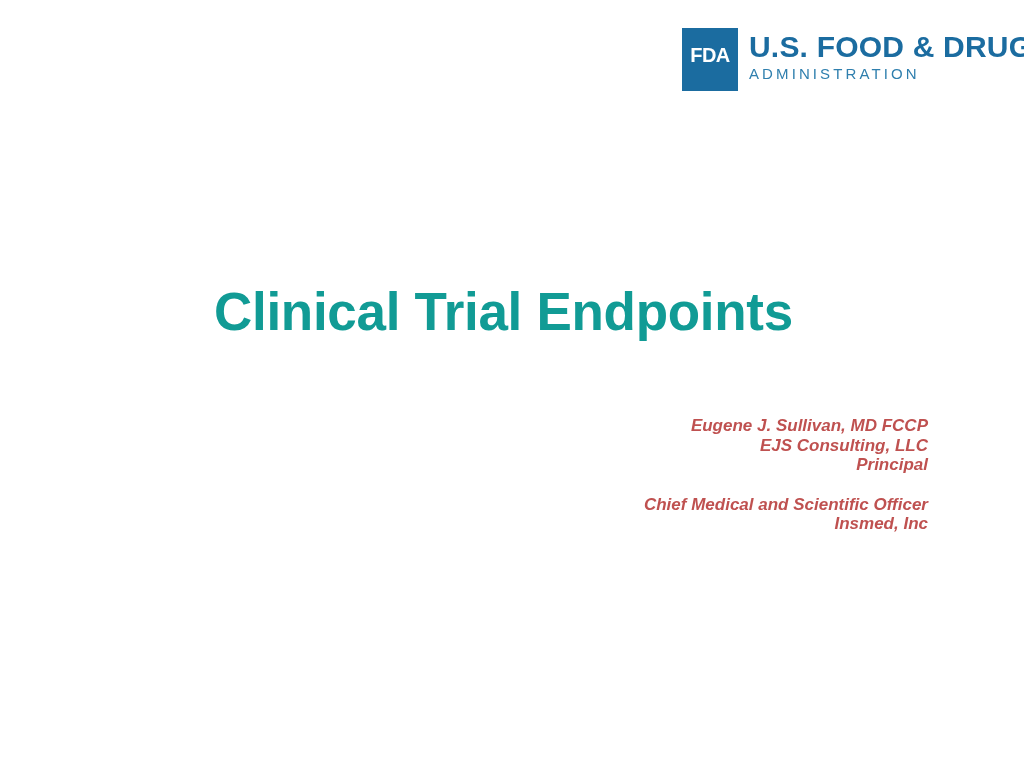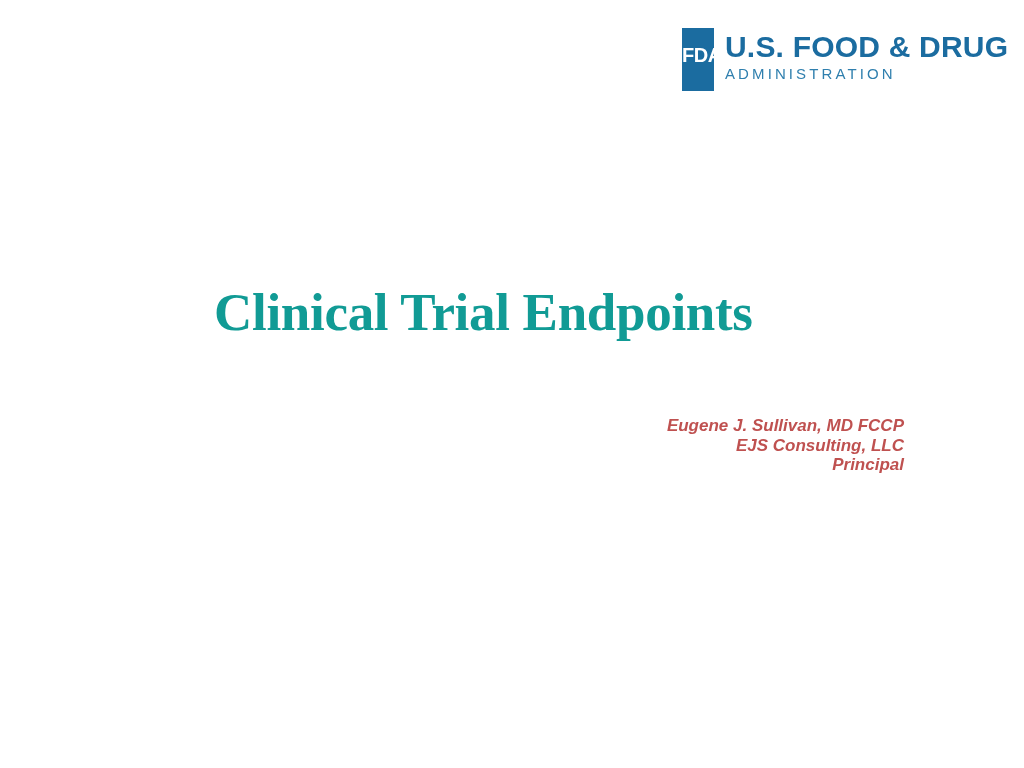--- a/index.html
+++ b/index.html
@@ -24,21 +24,21 @@
   
   .fda-logo {
     position: absolute;
     left: 682px;
     top: 28px;
     display: flex;
     align-items: flex-start;
     height: 63px;
   }
   .fda-mark {
-    width: 32px;
+    width: 56px;
     height: 63px;
     background: #1b6ca0;
     position: relative;
     flex: 0 0 auto;
   }
   .fda-mark-text {
     position: absolute;
     left: 0;
     right: 0;
     top: 17px;
@@ -73,32 +73,32 @@
     white-space: nowrap;
   }
 
   
   .slide-title {
     position: absolute;
     left: 214px;
     top: 246px;
     width: 640px;
     color: #119b95;
-    font-family: Liberation Serif, serif;
+    font-family: Liberation Sans, sans-serif;
     font-weight: bold;
     font-size: 53px;
     line-height: 60px;
     letter-spacing: -0.3px;
     white-space: nowrap;
   }
 
   
   .byline {
     position: absolute;
-    right: 120px;
+    right: 96px;
     top: 416px;
     width: 520px;
     text-align: right;
     color: #bf5150;
     font-family: "Liberation Sans", sans-serif;
     font-weight: bold;
     font-style: italic;
     font-size: 17px;
     line-height: 19.5px;
   }
@@ -125,15 +125,19 @@
   </div>
 
   <h1 class="slide-title">Clinical Trial Endpoints</h1>
 
   <div class="byline">
     <div class="byline-group">
       <div class="byline-line">Eugene J. Sullivan, MD FCCP</div>
       <div class="byline-line">EJS Consulting, LLC</div>
       <div class="byline-line">Principal</div>
     </div>
+    <div class="byline-group">
+      <div class="byline-line">Chief Medical and Scientific Officer</div>
+      <div class="byline-line">Insmed, Inc</div>
+    </div>
   </div>
 
 </div>
 
 </body></html>

